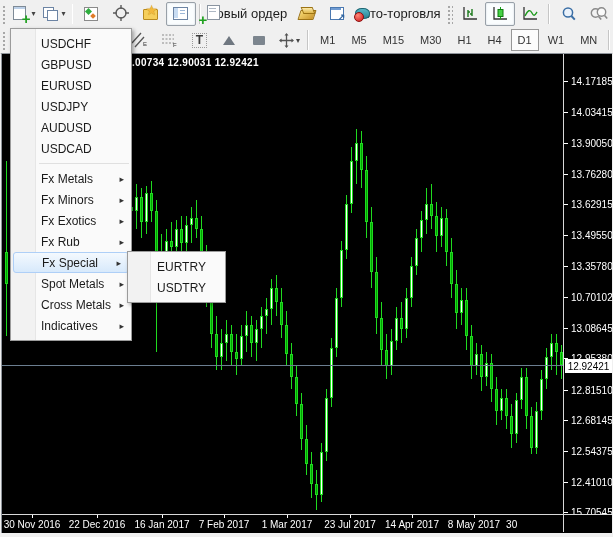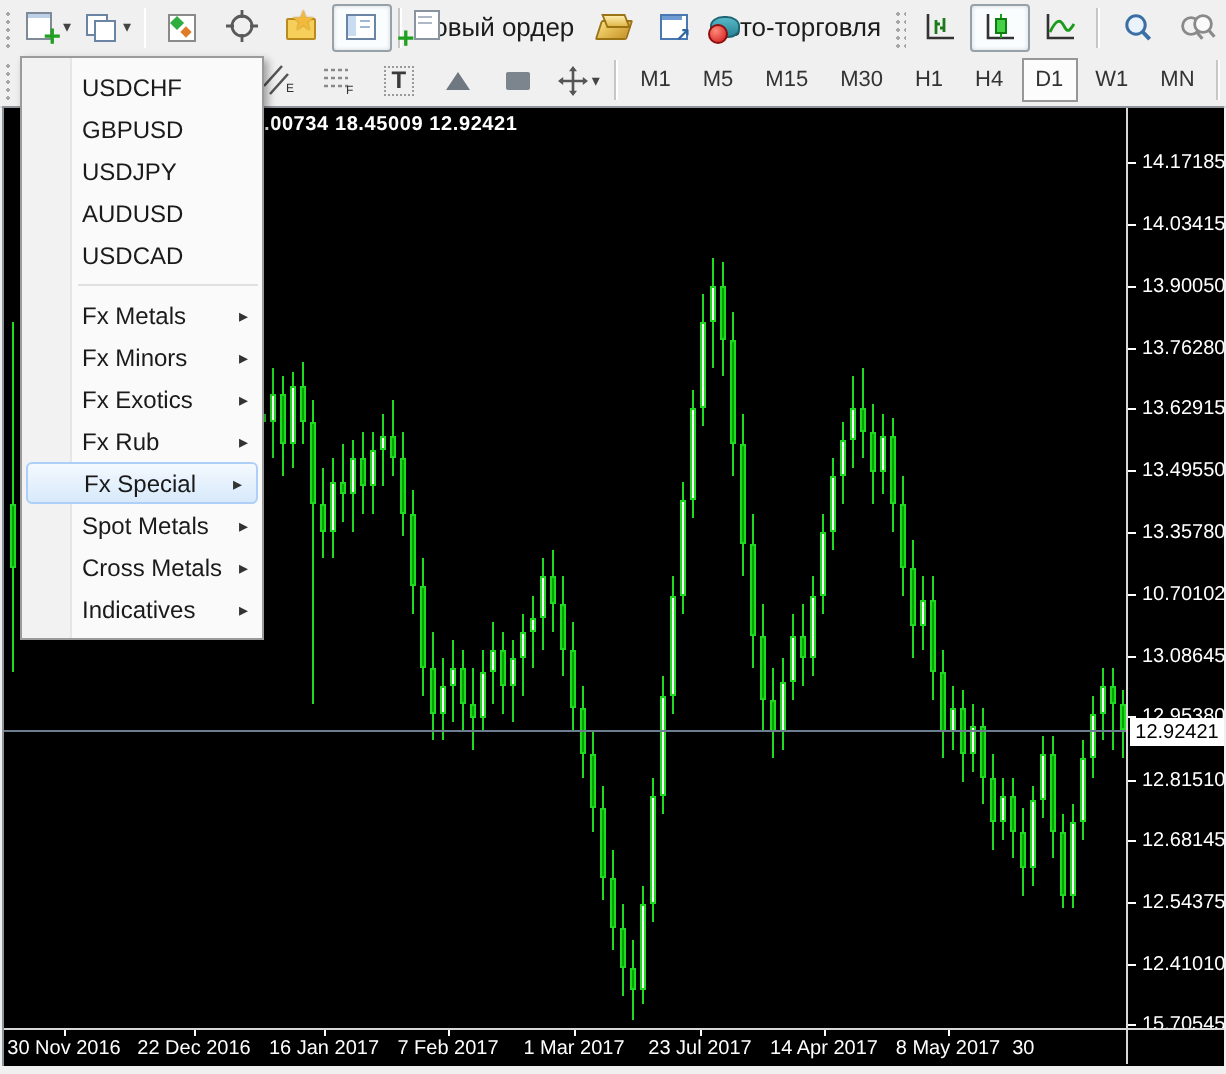--- a/index.html
+++ b/index.html
@@ -242,21 +242,21 @@
     <div class="tfbtn">H1</div>
     <div class="tfbtn">H4</div>
     <div class="tfbtn pressed">D1</div>
     <div class="tfbtn">W1</div>
     <div class="tfbtn">MN</div>
     <div class="tsep"></div>
   </div>
 
   <div class="chart-window">
     <div class="plot" id="plot">
-      <div class="ohlc">.00734 18.45009 12.92421</div>
+      <div class="ohlc">.00734 12.90031 12.92421</div>
     <div class="wick" style="left: 4px; top: 107px; height: 175px; background: rgb(31, 219, 31);"></div>
         <div class="cbody" style="left: 3px; top: 198px; height: 32px; background: rgb(31, 219, 31);">
           <div class="fill" style="background: rgb(0, 164, 0);"></div>
         </div>
         <div class="wick" style="left: 9px; top: 180px; height: 64px; background: rgb(31, 219, 31);"></div>
         <div class="cbody" style="left: 8px; top: 191px; height: 39px; background: rgb(31, 219, 31);">
           <div class="fill" style="background: rgb(255, 255, 255);"></div>
         </div>
         <div class="wick" style="left: 14px; top: 162px; height: 45px; background: rgb(31, 219, 31);"></div>
         <div class="cbody" style="left: 13px; top: 175px; height: 16px; background: rgb(31, 219, 31);">
@@ -756,20 +756,21 @@
         <div class="dlabel" style="left: 533px;">30 May 2017</div>
         <div class="dtick" style="left: 586px;"></div>
         <div class="dlabel" style="left: 586px;">21 Jun 2017</div>
       </div>
   </div>
   <div class="bottom-strip"></div>
 
   <div class="menu">
     <div class="mitem">USDCHF</div>
     <div class="mitem">GBPUSD</div>
+    <div class="mitem">EURUSD</div>
     <div class="mitem">USDJPY</div>
     <div class="mitem">AUDUSD</div>
     <div class="mitem">USDCAD</div>
     <div class="msep"></div>
     <div class="mitem">
         <span>Fx Metals</span>
         <span class="arrow">▸</span>
       </div>
     <div class="mitem">
         <span>Fx Minors</span>
@@ -794,14 +795,18 @@
     <div class="mitem">
         <span>Cross Metals</span>
         <span class="arrow">▸</span>
       </div>
     <div class="mitem">
         <span>Indicatives</span>
         <span class="arrow">▸</span>
       </div>
   </div>
 
+  <div class="submenu">
+    <div class="mitem" style="padding-left:29px;">EURTRY</div>
+    <div class="mitem" style="padding-left:29px;">USDTRY</div>
+  </div>
 
 </div>
 
 </body></html>

